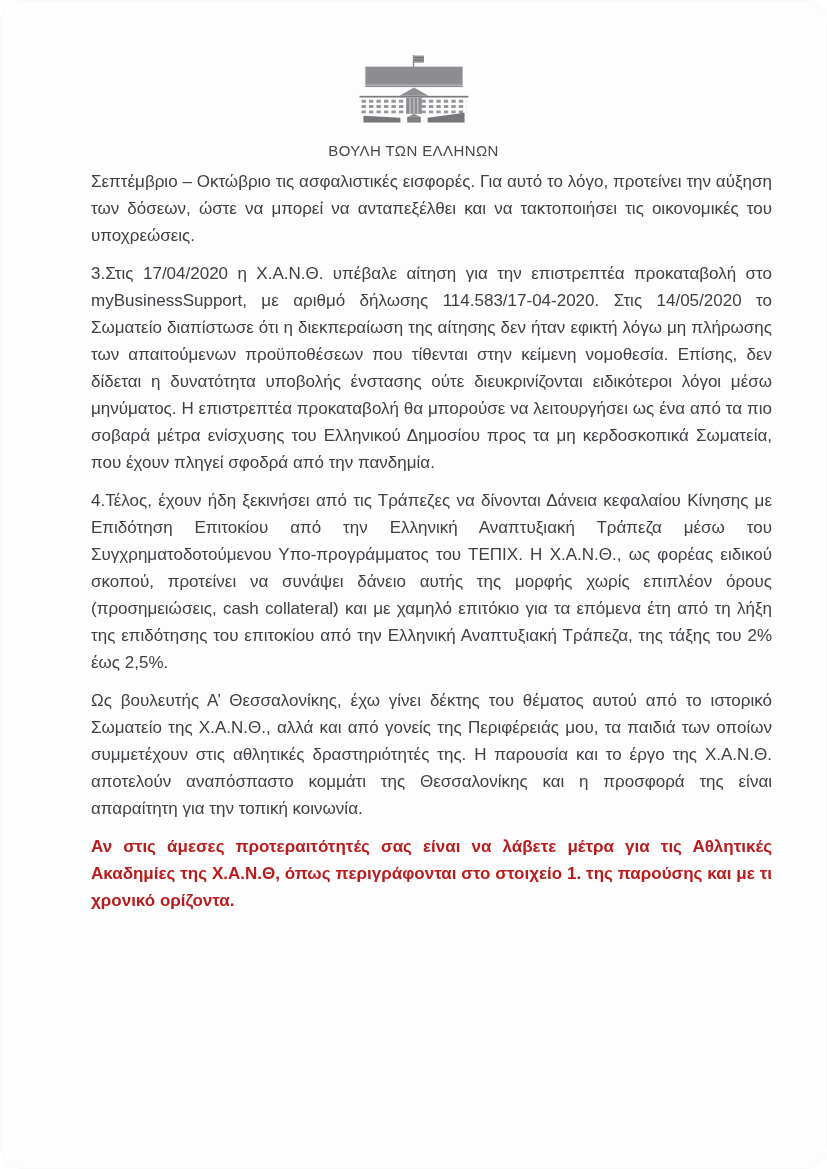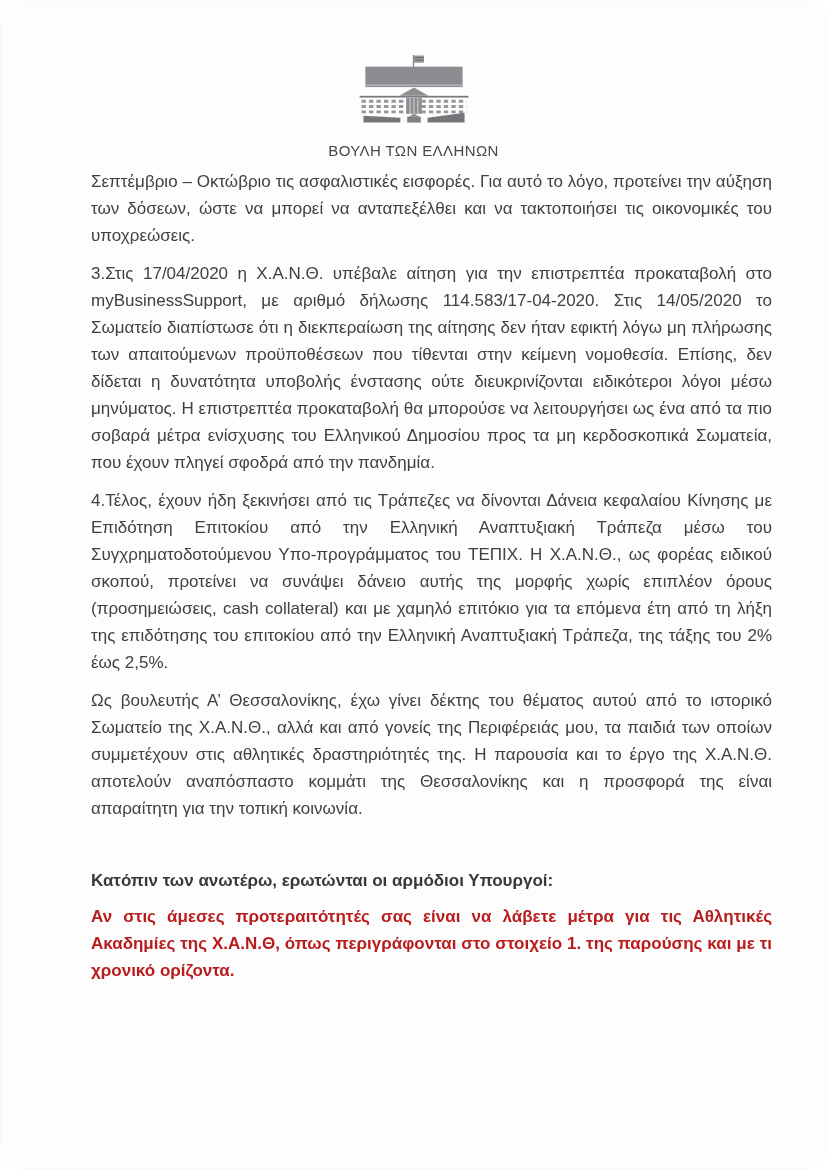--- a/index.html
+++ b/index.html
@@ -98,17 +98,16 @@
       <rect x="53" y="63.5" width="14" height="6" fill="#808084"></rect>
     </svg>
     <div class="org-name">ΒΟΥΛΗ ΤΩΝ ΕΛΛΗΝΩΝ</div>
   </div>
 
   <div class="content">
     <p>Σεπτέμβριο – Οκτώβριο τις ασφαλιστικές εισφορές. Για αυτό το λόγο, προτείνει την αύξηση των δόσεων, ώστε να μπορεί να ανταπεξέλθει και να τακτοποιήσει τις οικονομικές του υποχρεώσεις.</p>
     <p>3.Στις 17/04/2020 η Χ.Α.Ν.Θ. υπέβαλε αίτηση για την επιστρεπτέα προκαταβολή στο myBusinessSupport, με αριθμό δήλωσης 114.583/17-04-2020. Στις 14/05/2020 το Σωματείο διαπίστωσε ότι η διεκπεραίωση της αίτησης δεν ήταν εφικτή λόγω μη πλήρωσης των απαιτούμενων προϋποθέσεων που τίθενται στην κείμενη νομοθεσία. Επίσης, δεν δίδεται η δυνατότητα υποβολής ένστασης ούτε διευκρινίζονται ειδικότεροι λόγοι μέσω μηνύματος. Η επιστρεπτέα προκαταβολή θα μπορούσε να λειτουργήσει ως ένα από τα πιο σοβαρά μέτρα ενίσχυσης του Ελληνικού Δημοσίου προς τα μη κερδοσκοπικά Σωματεία, που έχουν πληγεί σφοδρά από την πανδημία.</p>
     <p>4.Τέλος, έχουν ήδη ξεκινήσει από τις Τράπεζες να δίνονται Δάνεια κεφαλαίου Κίνησης με Επιδότηση Επιτοκίου από την Ελληνική Αναπτυξιακή Τράπεζα μέσω του Συγχρηματοδοτούμενου Υπο-προγράμματος του ΤΕΠΙΧ. Η Χ.Α.Ν.Θ., ως φορέας ειδικού σκοπού, προτείνει να συνάψει δάνειο αυτής της μορφής χωρίς επιπλέον όρους (προσημειώσεις, cash collateral) και με χαμηλό επιτόκιο για τα επόμενα έτη από τη λήξη της επιδότησης του επιτοκίου από την Ελληνική Αναπτυξιακή Τράπεζα, της τάξης του 2% έως 2,5%.</p>
     <p>Ως βουλευτής Α’ Θεσσαλονίκης, έχω γίνει δέκτης του θέματος αυτού από το ιστορικό Σωματείο της Χ.Α.Ν.Θ., αλλά και από γονείς της Περιφέρειάς μου, τα παιδιά των οποίων συμμετέχουν στις αθλητικές δραστηριότητές της. Η παρουσία και το έργο της Χ.Α.Ν.Θ. αποτελούν αναπόσπαστο κομμάτι της Θεσσαλονίκης και η προσφορά της είναι απαραίτητη για την τοπική κοινωνία.</p>
-    <p class="q-heading">Κατόπιν των ανωτέρω, ερωτώνται οι αρμόδιοι Υπουργοί:</p>
     <p class="q-text">Αν στις άμεσες προτεραιτότητές σας είναι να λάβετε μέτρα για τις Αθλητικές Ακαδημίες της Χ.Α.Ν.Θ, όπως περιγράφονται στο στοιχείο 1. της παρούσης και με τι χρονικό ορίζοντα.</p>
   </div>
 
 </div>
 
 </body></html>

